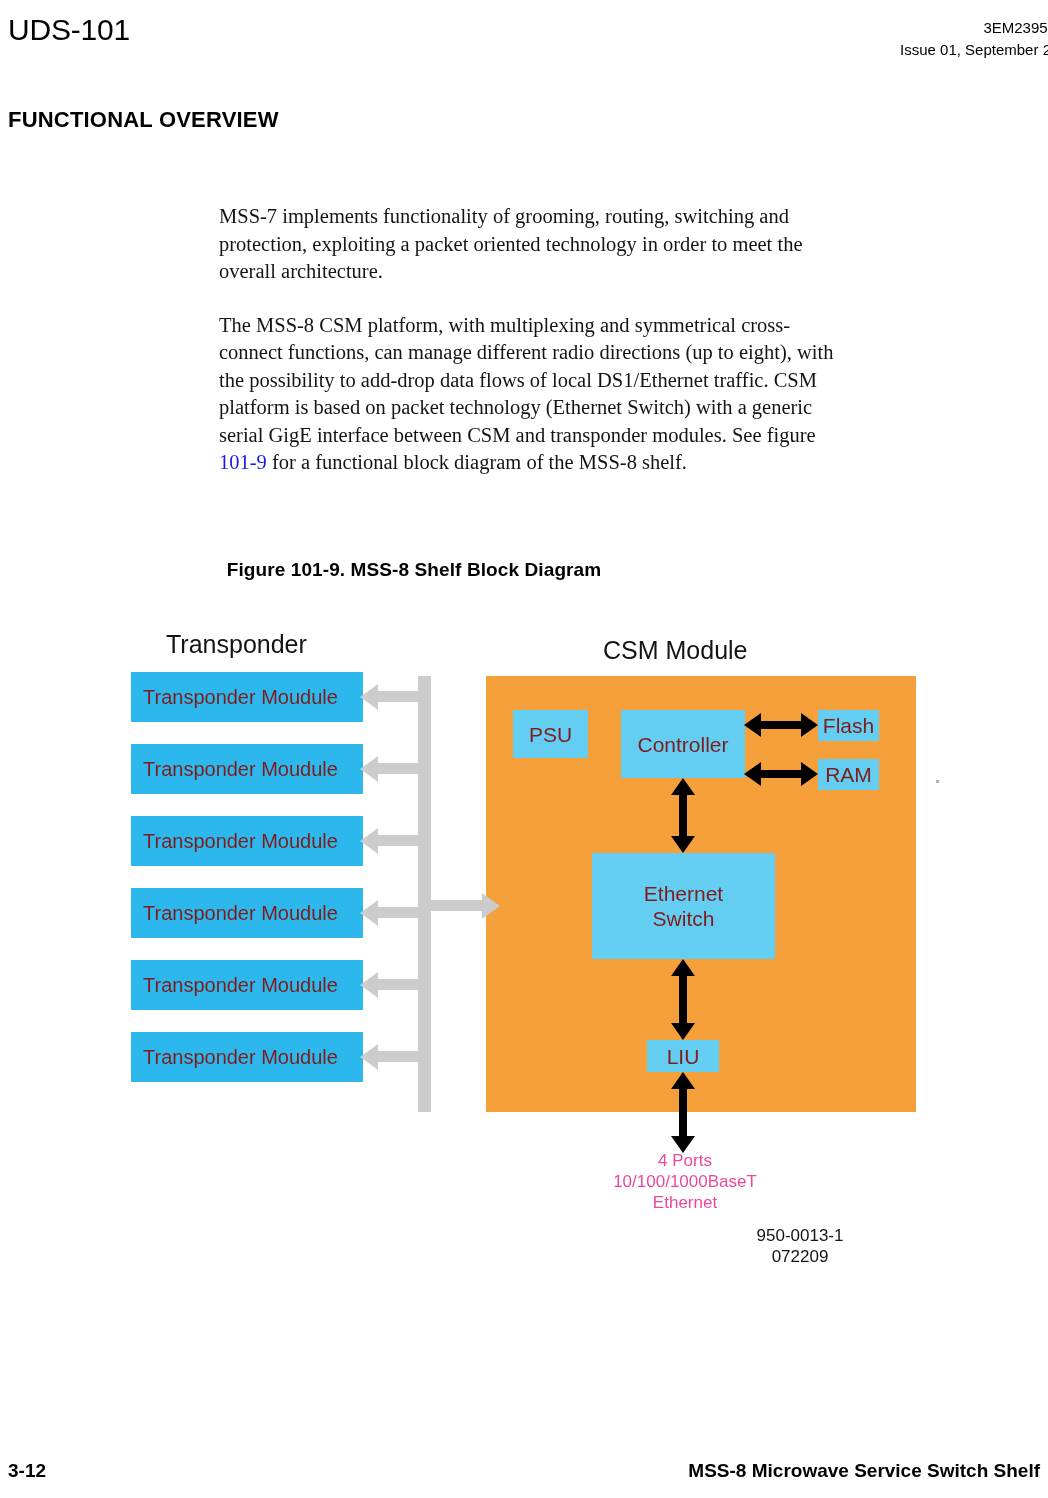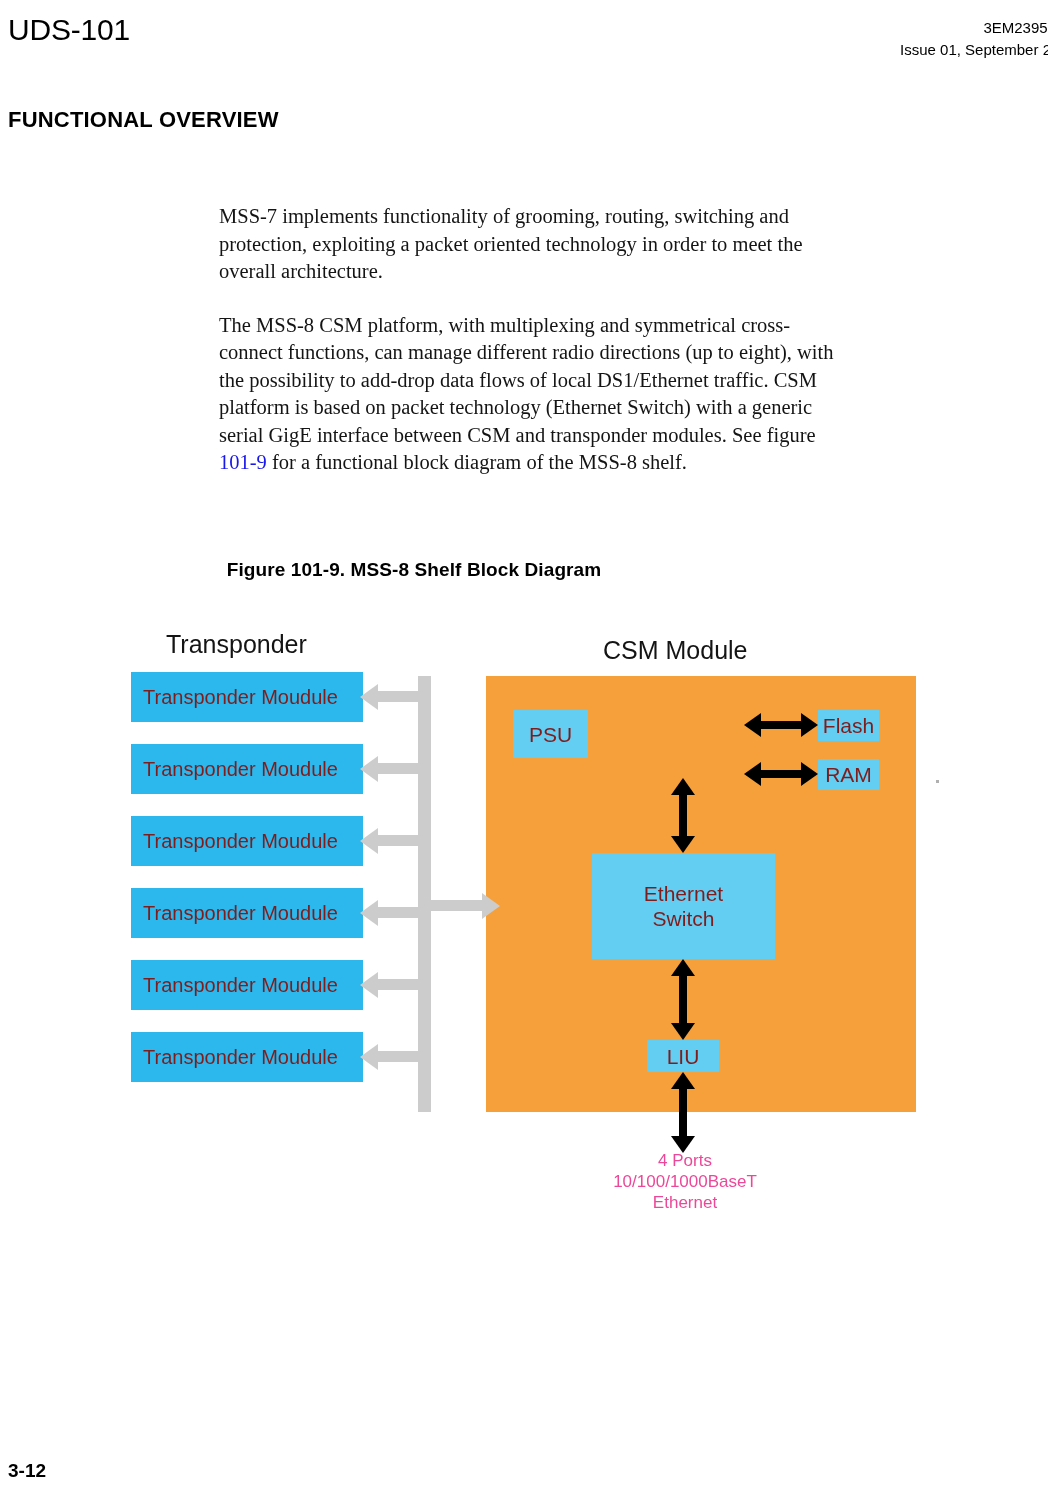--- a/index.html
+++ b/index.html
@@ -329,20 +329,21 @@
 
     <div class="blk transponder" style="top:360px">Transponder Moudule</div>
     <div class="tp-arrow" style="top:379px"></div>
     <div class="tp-arrow-head" style="top:372px"></div>
 
     <div class="blk transponder" style="top:432px">Transponder Moudule</div>
     <div class="tp-arrow" style="top:451px"></div>
     <div class="tp-arrow-head" style="top:444px"></div>
 
     <div class="blk inner" id="blk-psu">PSU</div>
+    <div class="blk inner" id="blk-controller">Controller</div>
     <div class="blk inner" id="blk-flash">Flash</div>
     <div class="blk inner" id="blk-ram">RAM</div>
     <div class="blk inner" id="blk-eswitch">
       <span>Ethernet</span>
       <span>Switch</span>
     </div>
     <div class="blk inner" id="blk-liu">LIU</div>
 
     <div class="blk-arrow-h" style="left:761px; top:121px; width:42px;"></div>
     <div class="ah-head ah-left" style="left:744px; top:113px;"></div>
@@ -363,20 +364,25 @@
     <div class="blk-arrow-v" style="left:679px; top:489px; height:48px;"></div>
     <div class="av-head av-up" style="left:671px; top:472px;"></div>
     <div class="av-head av-down" style="left:671px; top:536px;"></div>
 
     <div class="port-label">
       <div>4 Ports</div>
       <div>10/100/1000BaseT</div>
       <div>Ethernet</div>
     </div>
 
+    <div class="drawing-id">
+      <div>950-0013-1</div>
+      <div>072209</div>
+    </div>
 
     <div class="stray-dot"></div>
   </div>
 </div>
 
 <div class="page-footer">
   <div class="ftr-left">3-12</div>
+  <div class="ftr-right">MSS-8 Microwave Service Switch Shelf</div>
 </div>
 
 </body></html>

